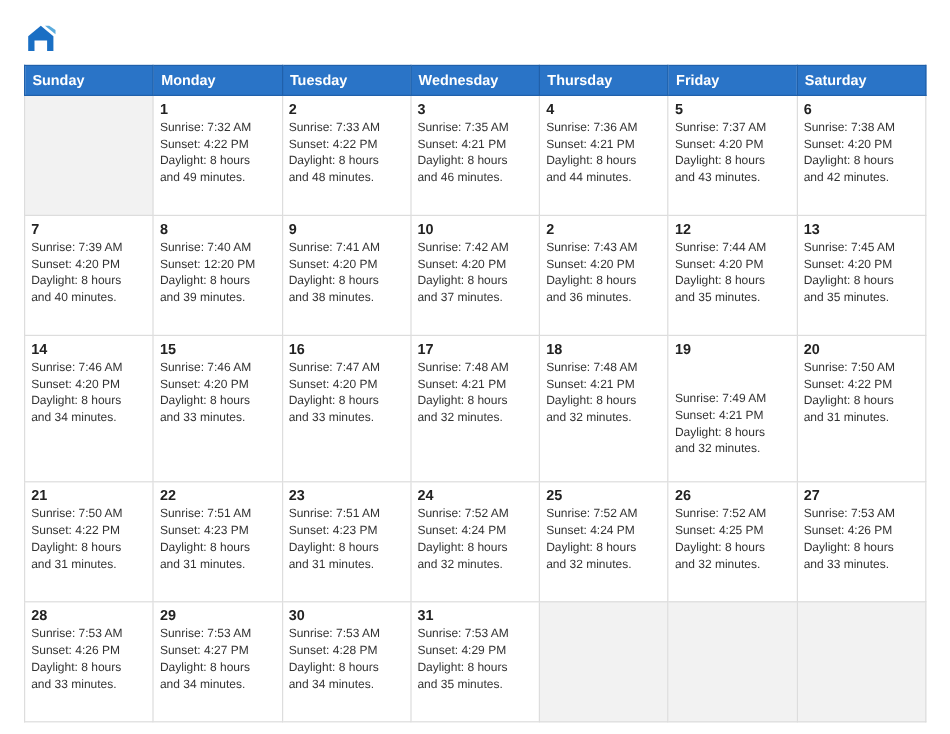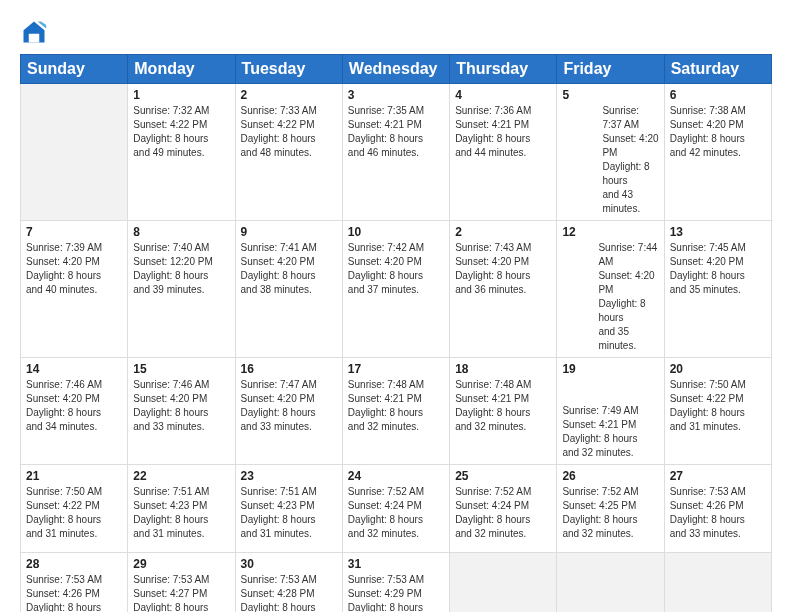--- a/index.html
+++ b/index.html
@@ -55,21 +55,21 @@
     .calendar {
       flex: 1;
       border: 1px solid #ccc;
       border-collapse: collapse;
       width: 100%;
       table-layout: fixed;
     }
     .calendar th {
       background: #2a74c7;
       color: #fff;
-      font-size: 16px;
+      font-size: 12px;
       font-weight: bold;
       text-align: left;
       padding: 5px 6px;
       border: 1px solid #2060aa;
     }
     .calendar td {
       border: 1px solid #ddd;
       vertical-align: top;
       padding: 4px 5px;
       font-size: 10px;
@@ -153,21 +153,21 @@
           </td>
           <td>
             <span class="day-num">4</span>
             <div class="cell-info" style="white-space: pre-line;">Sunrise: 7:36 AM
 Sunset: 4:21 PM
 Daylight: 8 hours
 and 44 minutes.</div>
           </td>
           <td>
             <span class="day-num">5</span>
-            <div class="cell-info" style="white-space: pre-line; margin-left: 40px;">Sunrise: 7:37 AM
+            <div class="cell-info" style="white-space: pre-line;">Sunrise: 7:37 AM
 Sunset: 4:20 PM
 Daylight: 8 hours
 and 43 minutes.</div>
           </td>
           <td>
             <span class="day-num">6</span>
             <div class="cell-info" style="white-space: pre-line;">Sunrise: 7:38 AM
 Sunset: 4:20 PM
 Daylight: 8 hours
 and 42 minutes.</div>
@@ -204,21 +204,21 @@
           </td>
           <td>
             <span class="day-num">2</span>
             <div class="cell-info" style="white-space: pre-line;">Sunrise: 7:43 AM
 Sunset: 4:20 PM
 Daylight: 8 hours
 and 36 minutes.</div>
           </td>
           <td>
             <span class="day-num">12</span>
-            <div class="cell-info" style="white-space: pre-line; margin-left: 36px;">Sunrise: 7:44 AM
+            <div class="cell-info" style="white-space: pre-line;">Sunrise: 7:44 AM
 Sunset: 4:20 PM
 Daylight: 8 hours
 and 35 minutes.</div>
           </td>
           <td>
             <span class="day-num">13</span>
             <div class="cell-info" style="white-space: pre-line;">Sunrise: 7:45 AM
 Sunset: 4:20 PM
 Daylight: 8 hours
 and 35 minutes.</div>

